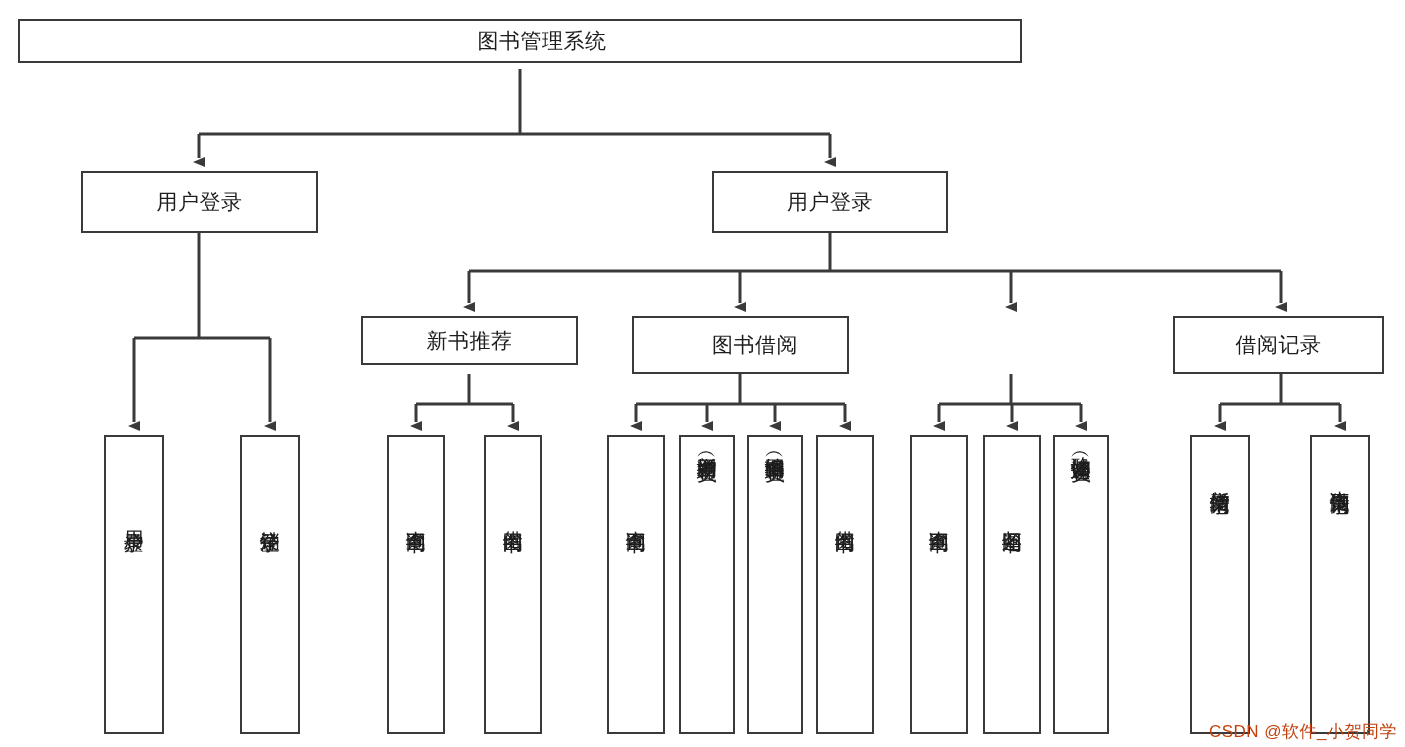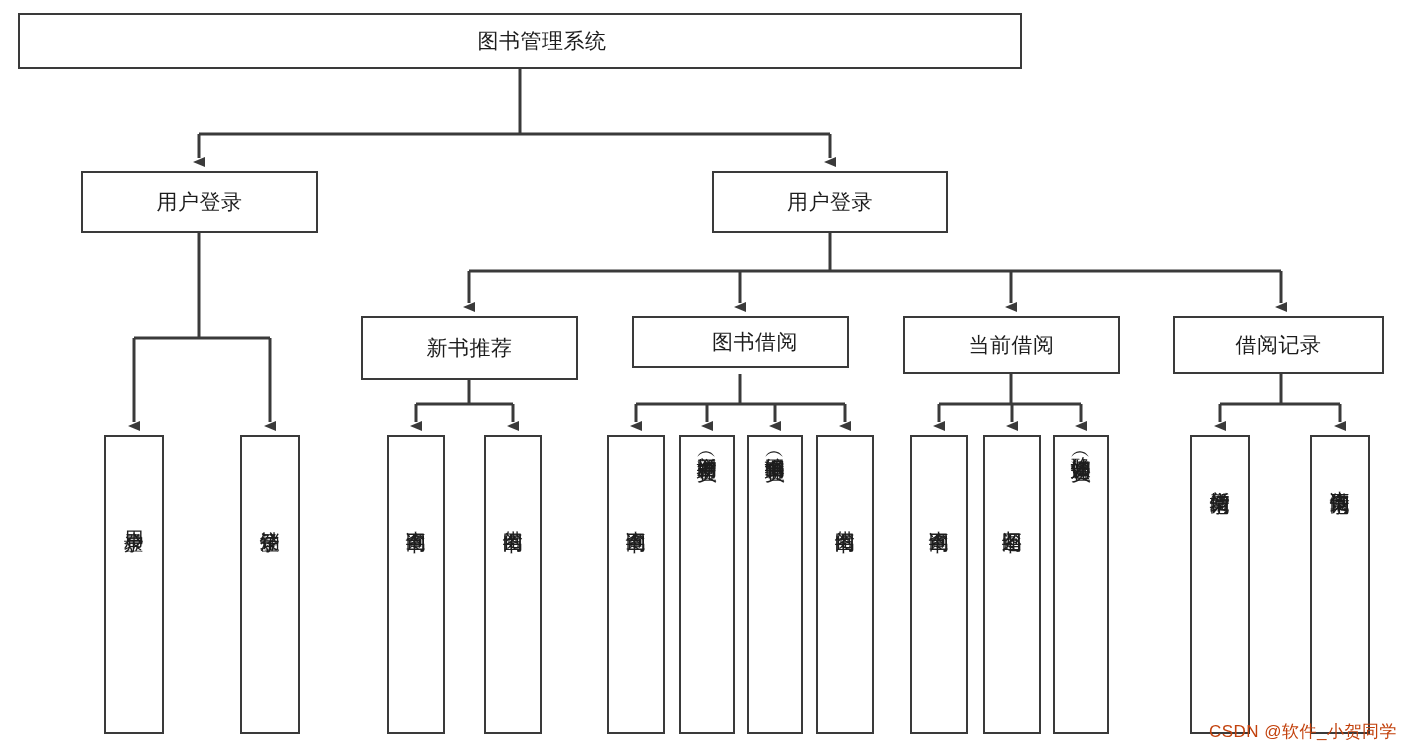--- a/index.html
+++ b/index.html
@@ -116,39 +116,36 @@
       <path d="M1012,404 L1012,422" marker-end="url(#arrow)"></path>
       <path d="M1081,404 L1081,422" marker-end="url(#arrow)"></path>
 
       <path d="M1281,374 L1281,404"></path>
       <path d="M1220,404 L1340,404"></path>
       <path d="M1220,404 L1220,422" marker-end="url(#arrow)"></path>
       <path d="M1340,404 L1340,422" marker-end="url(#arrow)"></path>
     </g>
   </svg>
 
-  <div class="node-box" style="left:18px; top:13px; width:1004px; height:56px;padding-left:44px;">
+  <div class="node-box" style="left:18px; top:19px; width:1004px; height:44px;padding-left:44px;">
     <span class="node-label-h">图书管理系统</span>
   </div>
 
   <div class="node-box" style="left:81px; top:171px; width:237px; height:62px;">
     <span class="node-label-h">用户登录</span>
   </div>
   <div class="node-box" style="left:712px; top:171px; width:236px; height:62px;">
     <span class="node-label-h">用户登录</span>
   </div>
 
-  <div class="node-box" style="left:361px; top:316px; width:217px; height:64px;">
+  <div class="node-box" style="left:361px; top:316px; width:217px; height:49px;">
     <span class="node-label-h">新书推荐</span>
   </div>
-  <div class="node-box" style="left:632px; top:316px; width:217px; height:52px;padding-left:29px;">
+  <div class="node-box" style="left:632px; top:316px; width:217px; height:58px;padding-left:29px;">
     <span class="node-label-h">图书借阅</span>
-  </div>
-  <div class="node-box" style="left:903px; top:316px; width:217px; height:58px;">
-    <span class="node-label-h">当前借阅</span>
   </div>
   <div class="node-box" style="left:1173px; top:316px; width:211px; height:58px;">
     <span class="node-label-h">借阅记录</span>
   </div>
 
   <div class="node-box leaf-box" style="left:104px; top:435px; width:60px; height:299px; padding-top:78px;">
     <span class="node-label-v">用户登录</span>
   </div>
   <div class="node-box leaf-box" style="left:240px; top:435px; width:60px; height:299px; padding-top:78px;">
     <span class="node-label-v">注销登录</span>

